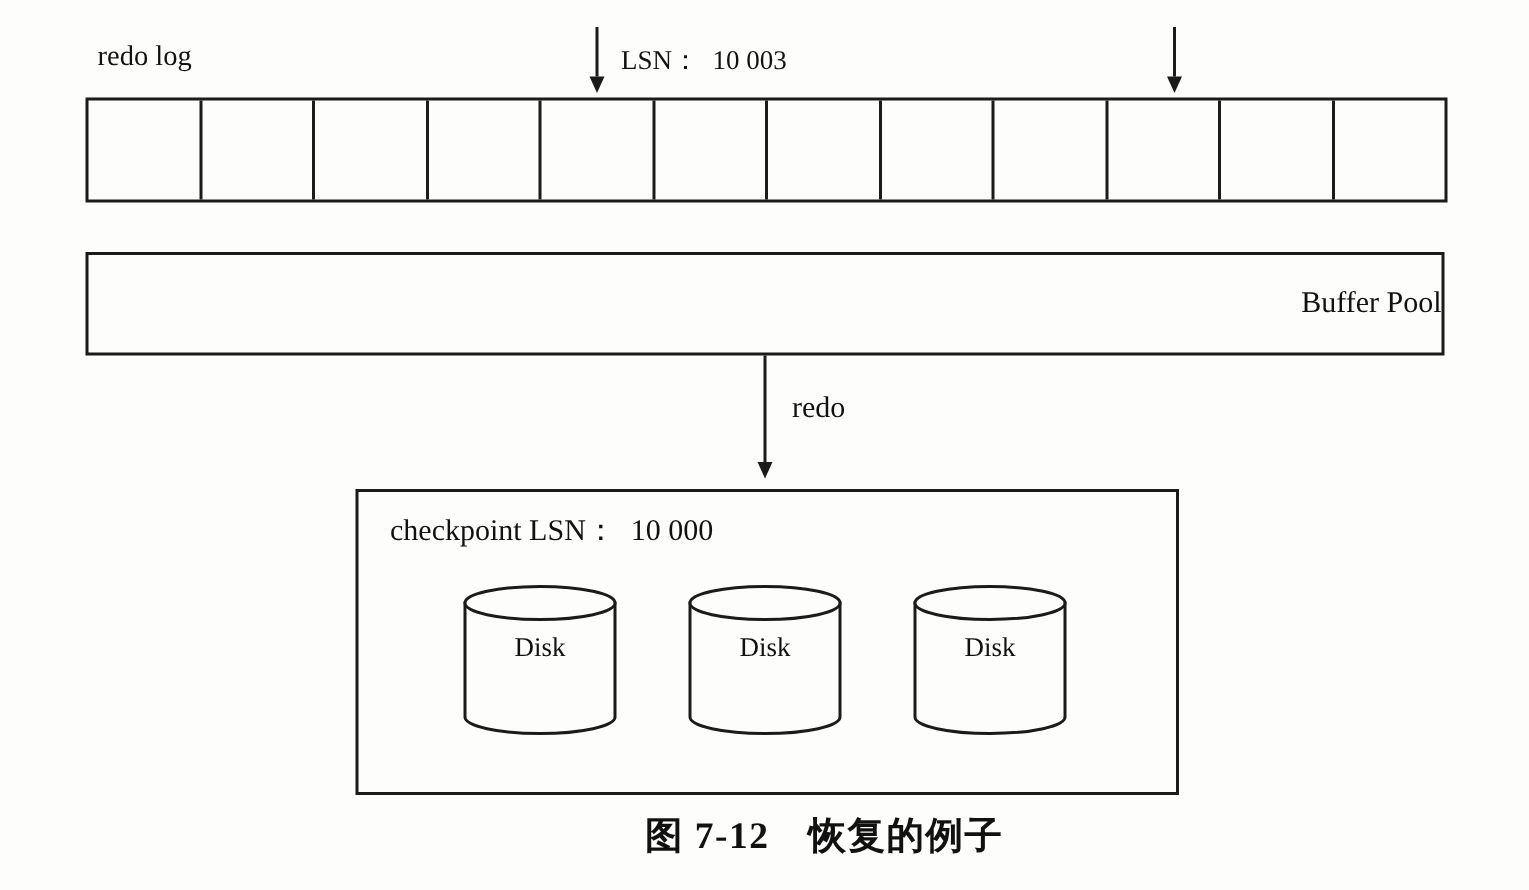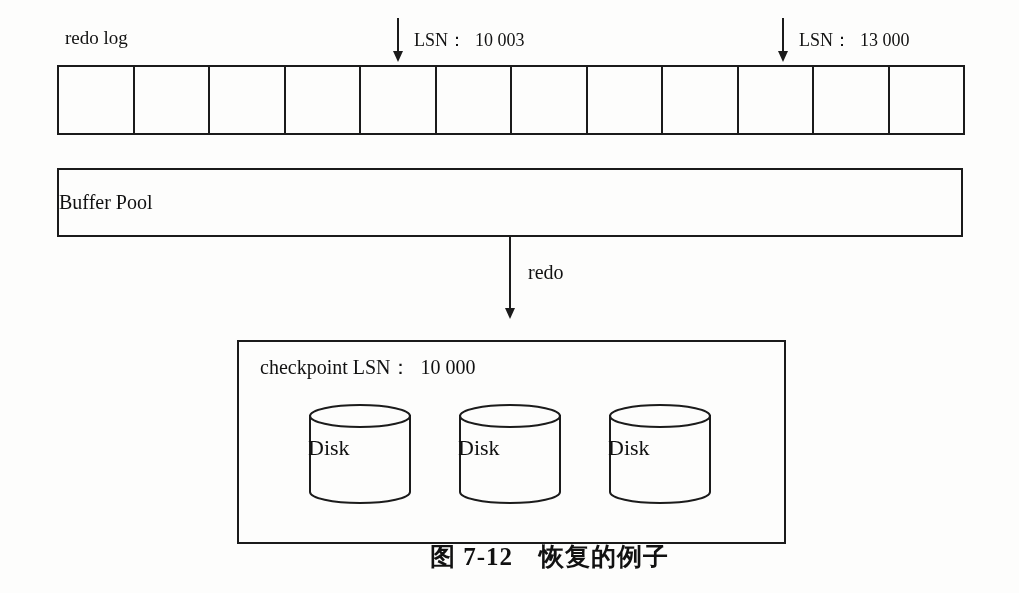--- a/index.html
+++ b/index.html
@@ -39,45 +39,45 @@
     border-top:11px solid var(--ink);
   }
   .marker-arrow{top:18px;height:33px;}
   .marker-label{
     position:absolute;top:28px;font-size:18px;white-space:pre;
   }
   
   .buffer-pool{
     position:absolute;left:57px;top:168px;width:906px;height:69px;
     border:2px solid var(--ink);box-sizing:border-box;
-    display:flex;align-items:center;justify-content:flex-start;
+    display:flex;align-items:center;justify-content:flex-end;
     background:var(--bg);
     font-size:20px;
   }
   
   .flush-arrow{left:509px;top:237px;height:71px;}
   .flush-label{
     position:absolute;left:528px;top:261px;font-size:20px;
   }
   
   .checkpoint-box{
-    position:absolute;left:237px;top:340px;width:549px;height:204px;
+    position:absolute;left:237px;top:326px;width:549px;height:204px;
     border:2px solid var(--ink);box-sizing:border-box;
     background:var(--bg);
   }
   .checkpoint-label{
     position:absolute;left:21px;top:12px;font-size:20px;white-space:pre;
   }
   .disk{
     position:absolute;top:61px;width:104px;height:103px;
   }
   .disk svg{display:block;}
   .disk-label{
     position:absolute;left:0;top:32px;width:100%;
-    text-align:left;font-size:22px;
+    text-align:center;font-size:18px;
   }
   .disk-1{left:69px;}
   .disk-2{left:219px;}
   .disk-3{left:369px;}
   
   .caption{
     position:absolute;left:0;top:540px;width:1019px;
     text-align:center;font-size:25px;font-weight:bold;
     letter-spacing:1px;white-space:pre;margin-left:40px;
   }
@@ -101,21 +101,20 @@
       <div class="redo-cell"></div>
       <div class="redo-cell"></div>
       <div class="redo-cell"></div>
       <div class="redo-cell"></div>
     </div>
 
   <div class="varrow marker-arrow" style="left:397px"></div>
   <span class="marker-label" style="left:414px">LSN：  10 003</span>
 
   <div class="varrow marker-arrow" style="left:782px"></div>
-  <span class="marker-label" style="left:799px">LSN：  13 000</span>
 
   <div class="buffer-pool">
     <span>Buffer Pool</span>
   </div>
 
   <div class="varrow flush-arrow"></div>
   <span class="flush-label">redo</span>
 
   <div class="checkpoint-box">
     <span class="checkpoint-label">checkpoint LSN：  10 000</span>

